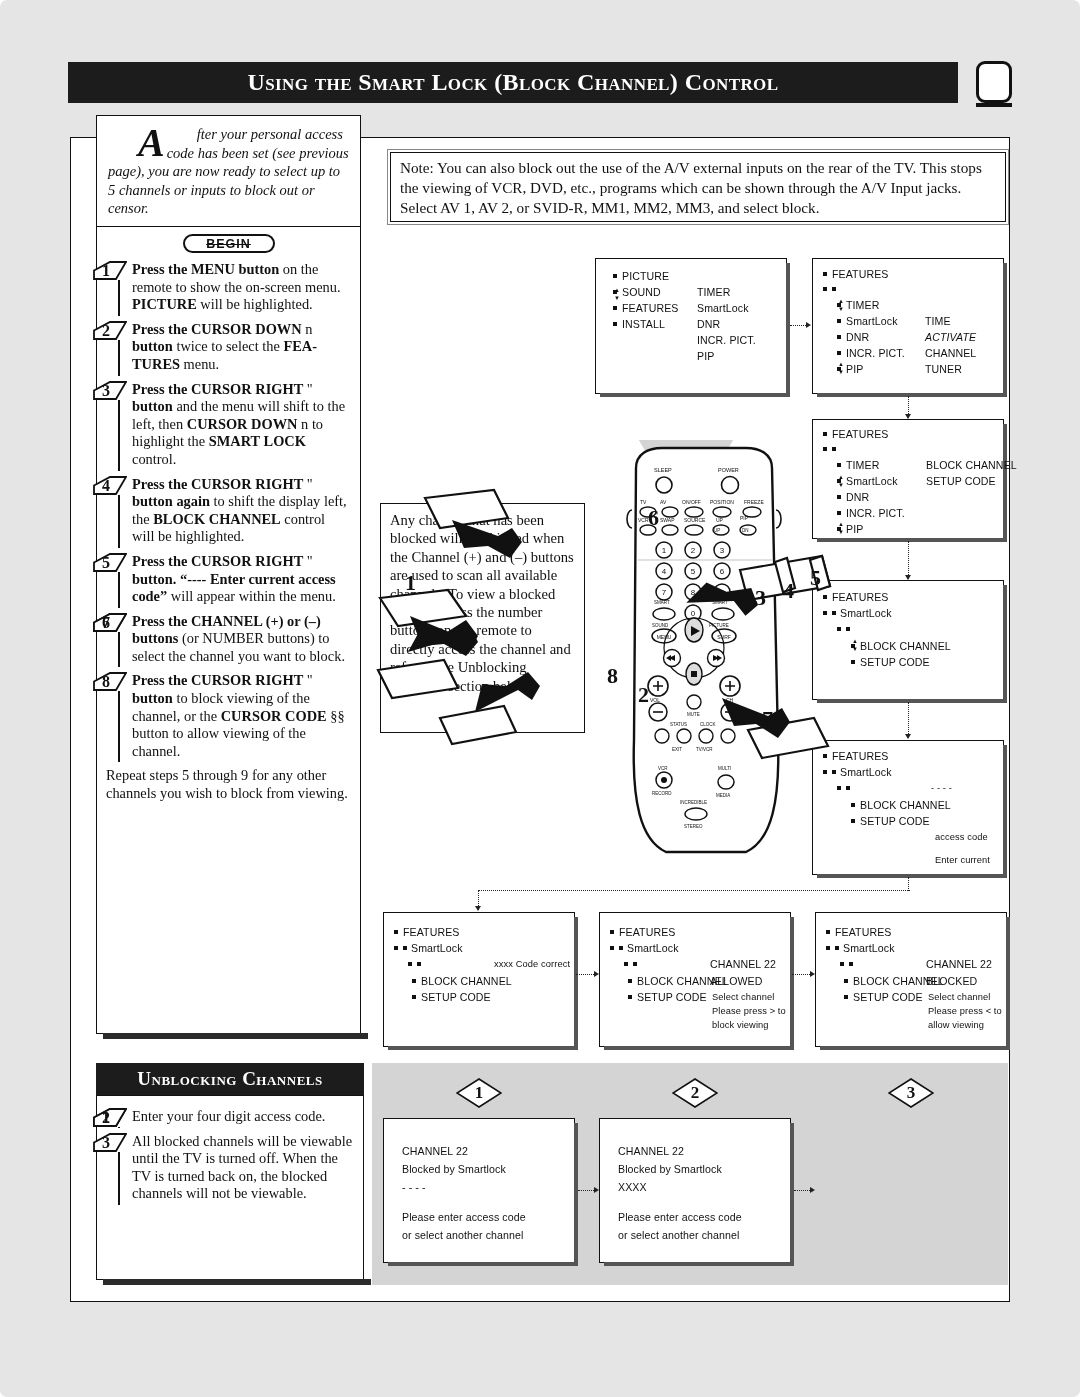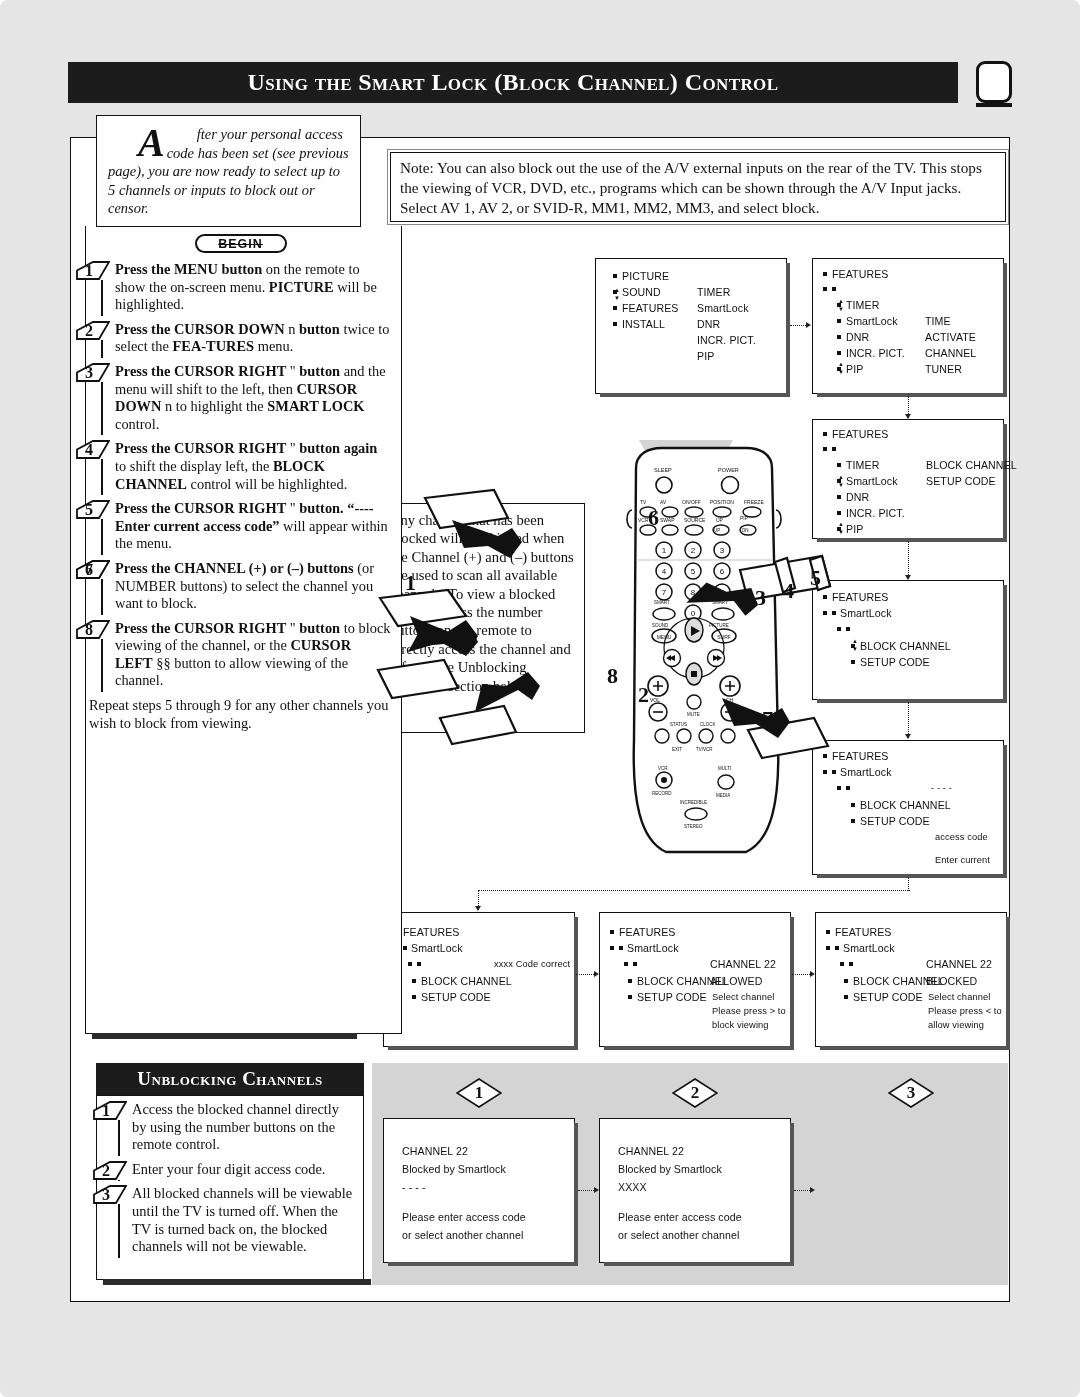--- a/index.html
+++ b/index.html
@@ -46,24 +46,24 @@
     font-family: "Liberation Serif", serif; font-style: italic;
     font-size: 14.5px; line-height: 18.5px; color:#111; text-indent: 30px;
   }
   .dropcap {
     float: left; font-size: 40px; line-height: 33px; font-style: italic;
     font-weight: bold; padding-right: 2px; margin-top: 1px;
   }
 
   
   .steps-col {
-    position: absolute; left: 85px; top: 226px; width: 317px; height: 808px;
+    position: absolute; left: 96px; top: 226px; width: 265px; height: 808px;
     border-left: 1.5px solid #111; border-right: 1.5px solid #111;
     border-bottom: 1.5px solid #111; background: #fff;
-    z-index: 5; padding: 4px 9px 6px 3px;
+    z-index: 5; padding: 4px 9px 6px 9px;
   }
   .steps-col::after{
     content:""; position:absolute; left:6px; bottom:-6px; width:265px; height:6px; background:#2b2b2b;
   }
   .begin-pill {
     margin: 4px auto 8px auto; width: 92px; height: 19px;
     border: 2px solid #111; border-radius: 10px; background:#fff;
     display:flex; align-items:center; justify-content:center;
   }
   .begin-pill span{
@@ -292,40 +292,39 @@
           <div class="step-body"><b>Press the CHANNEL (+) or (–) buttons</b> (or NUMBER buttons) to select the channel you want to block.</div>
         </div>
         <div class="step">
           <div class="step-rule"></div>
           <div class="step-num">
             <svg width="34" height="19" viewBox="0 0 34 19">
               <polygon points="17,1 33,1 23,18 1,18 1,9.5" fill="#fff" stroke="#111" stroke-width="1.8"></polygon>
             </svg>
             <b style="position:absolute;left:9px;top:1px;">8</b>
           </div>
-          <div class="step-body"><b>Press the CURSOR RIGHT</b> " <b>button</b> to block viewing of the channel, or the <b>CURSOR LEFT</b> §§ button to allow viewing of the channel.</div>
+          <div class="step-body"><b>Press the CURSOR RIGHT</b> " <b>button</b> to block viewing of the channel, or the <b>CURSOR CODE</b> §§ button to allow viewing of the channel.</div>
         </div>
       </div>
     <div class="repeat-note">Repeat steps 5 through 9 for any other channels you wish to block from viewing.</div>
   </div>
 
   <div class="unblock-head">
     <span>Unblocking Channels</span>
   </div>
   <div class="unblock-box">
     <div id="unblock-host">
         <div class="step">
           <div class="step-rule"></div>
           <div class="step-num">
             <svg width="34" height="19" viewBox="0 0 34 19">
               <polygon points="17,1 33,1 23,18 1,18 1,9.5" fill="#fff" stroke="#111" stroke-width="1.8"></polygon>
             </svg>
             <b style="position:absolute;left:9px;top:1px;">1</b>
           </div>
-          <div class="step-body">Access the blocked channel directly by using the number buttons on the remote control.</div>
         </div>
         <div class="step">
           <div class="step-rule"></div>
           <div class="step-num">
             <svg width="34" height="19" viewBox="0 0 34 19">
               <polygon points="17,1 33,1 23,18 1,18 1,9.5" fill="#fff" stroke="#111" stroke-width="1.8"></polygon>
             </svg>
             <b style="position:absolute;left:9px;top:1px;">2</b>
           </div>
           <div class="step-body">Enter your four digit access code.</div>
@@ -371,21 +370,21 @@
     <div class="menu-line" style="left:10px; top:9px;"><span class="sq"></span><span>FEATURES</span></div>
     <div class="menu-line" style="left:10px; top:24px;"><span class="sq"></span><span class="sq2"></span></div>
     <div class="menu-line" style="left:24px; top:40px;"><span class="sq"></span><span>TIMER</span></div>
     <div class="menu-line" style="left:24px; top:56px;"><span class="sq"></span><span>SmartLock</span></div>
     <div class="menu-line" style="left:24px; top:72px;"><span class="sq"></span><span>DNR</span></div>
     <div class="menu-line" style="left:24px; top:88px;"><span class="sq"></span><span>INCR. PICT.</span></div>
     <div class="menu-line" style="left:24px; top:104px;"><span class="sq"></span><span>PIP</span></div>
     <div class="vcur" style="left:25px; top:43px;"></div>
     <div class="vcur" style="left:25px; top:106px;"></div>
     <div class="menu-line" style="left:112px; top:56px;"><span>TIME</span></div>
-    <div class="menu-line" style="left:112px; top:72px;"><span>ACTIVATE</span></div>
+    <div class="menu-line" style="left:112px; top:72px;font-style:italic;"><span>ACTIVATE</span></div>
     <div class="menu-line" style="left:112px; top:88px;"><span>CHANNEL</span></div>
     <div class="menu-line" style="left:112px; top:104px;"><span>TUNER</span></div>
   </div>
 
   <div class="screen" style="left:812px; top:419px; width:192px; height:120px;">
     <div class="menu-line" style="left:10px; top:8px;"><span class="sq"></span><span>FEATURES</span></div>
     <div class="menu-line" style="left:10px; top:23px;"><span class="sq"></span><span class="sq2"></span></div>
     <div class="menu-line" style="left:24px; top:39px;"><span class="sq"></span><span>TIMER</span></div>
     <div class="menu-line" style="left:24px; top:55px;"><span class="sq"></span><span>SmartLock</span></div>
     <div class="menu-line" style="left:24px; top:71px;"><span class="sq"></span><span>DNR</span></div>

